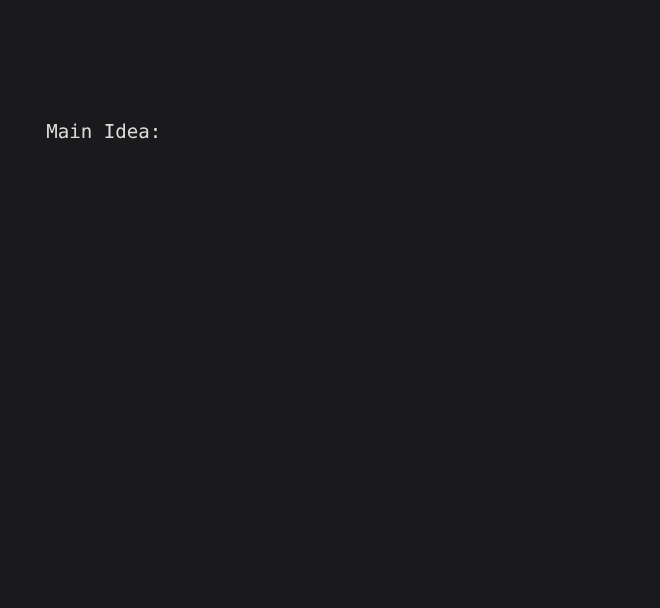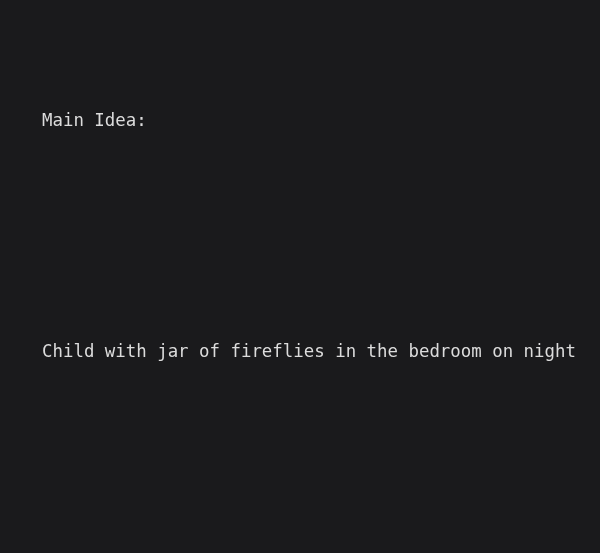--- a/index.html
+++ b/index.html
@@ -60,21 +60,20 @@
 <body>
 
 <div id="editor-surface">
 
   <div class="text-body">
 
     <span class="line line-heading">Main Idea:</span>
 
     <span class="line blank"></span>
 
-    <span class="line line-main-idea-text">Child with jar of fireflies in the bedroom on night</span>
 
     <span class="line blank"></span>
 
     
 
     
 
     
 
     

